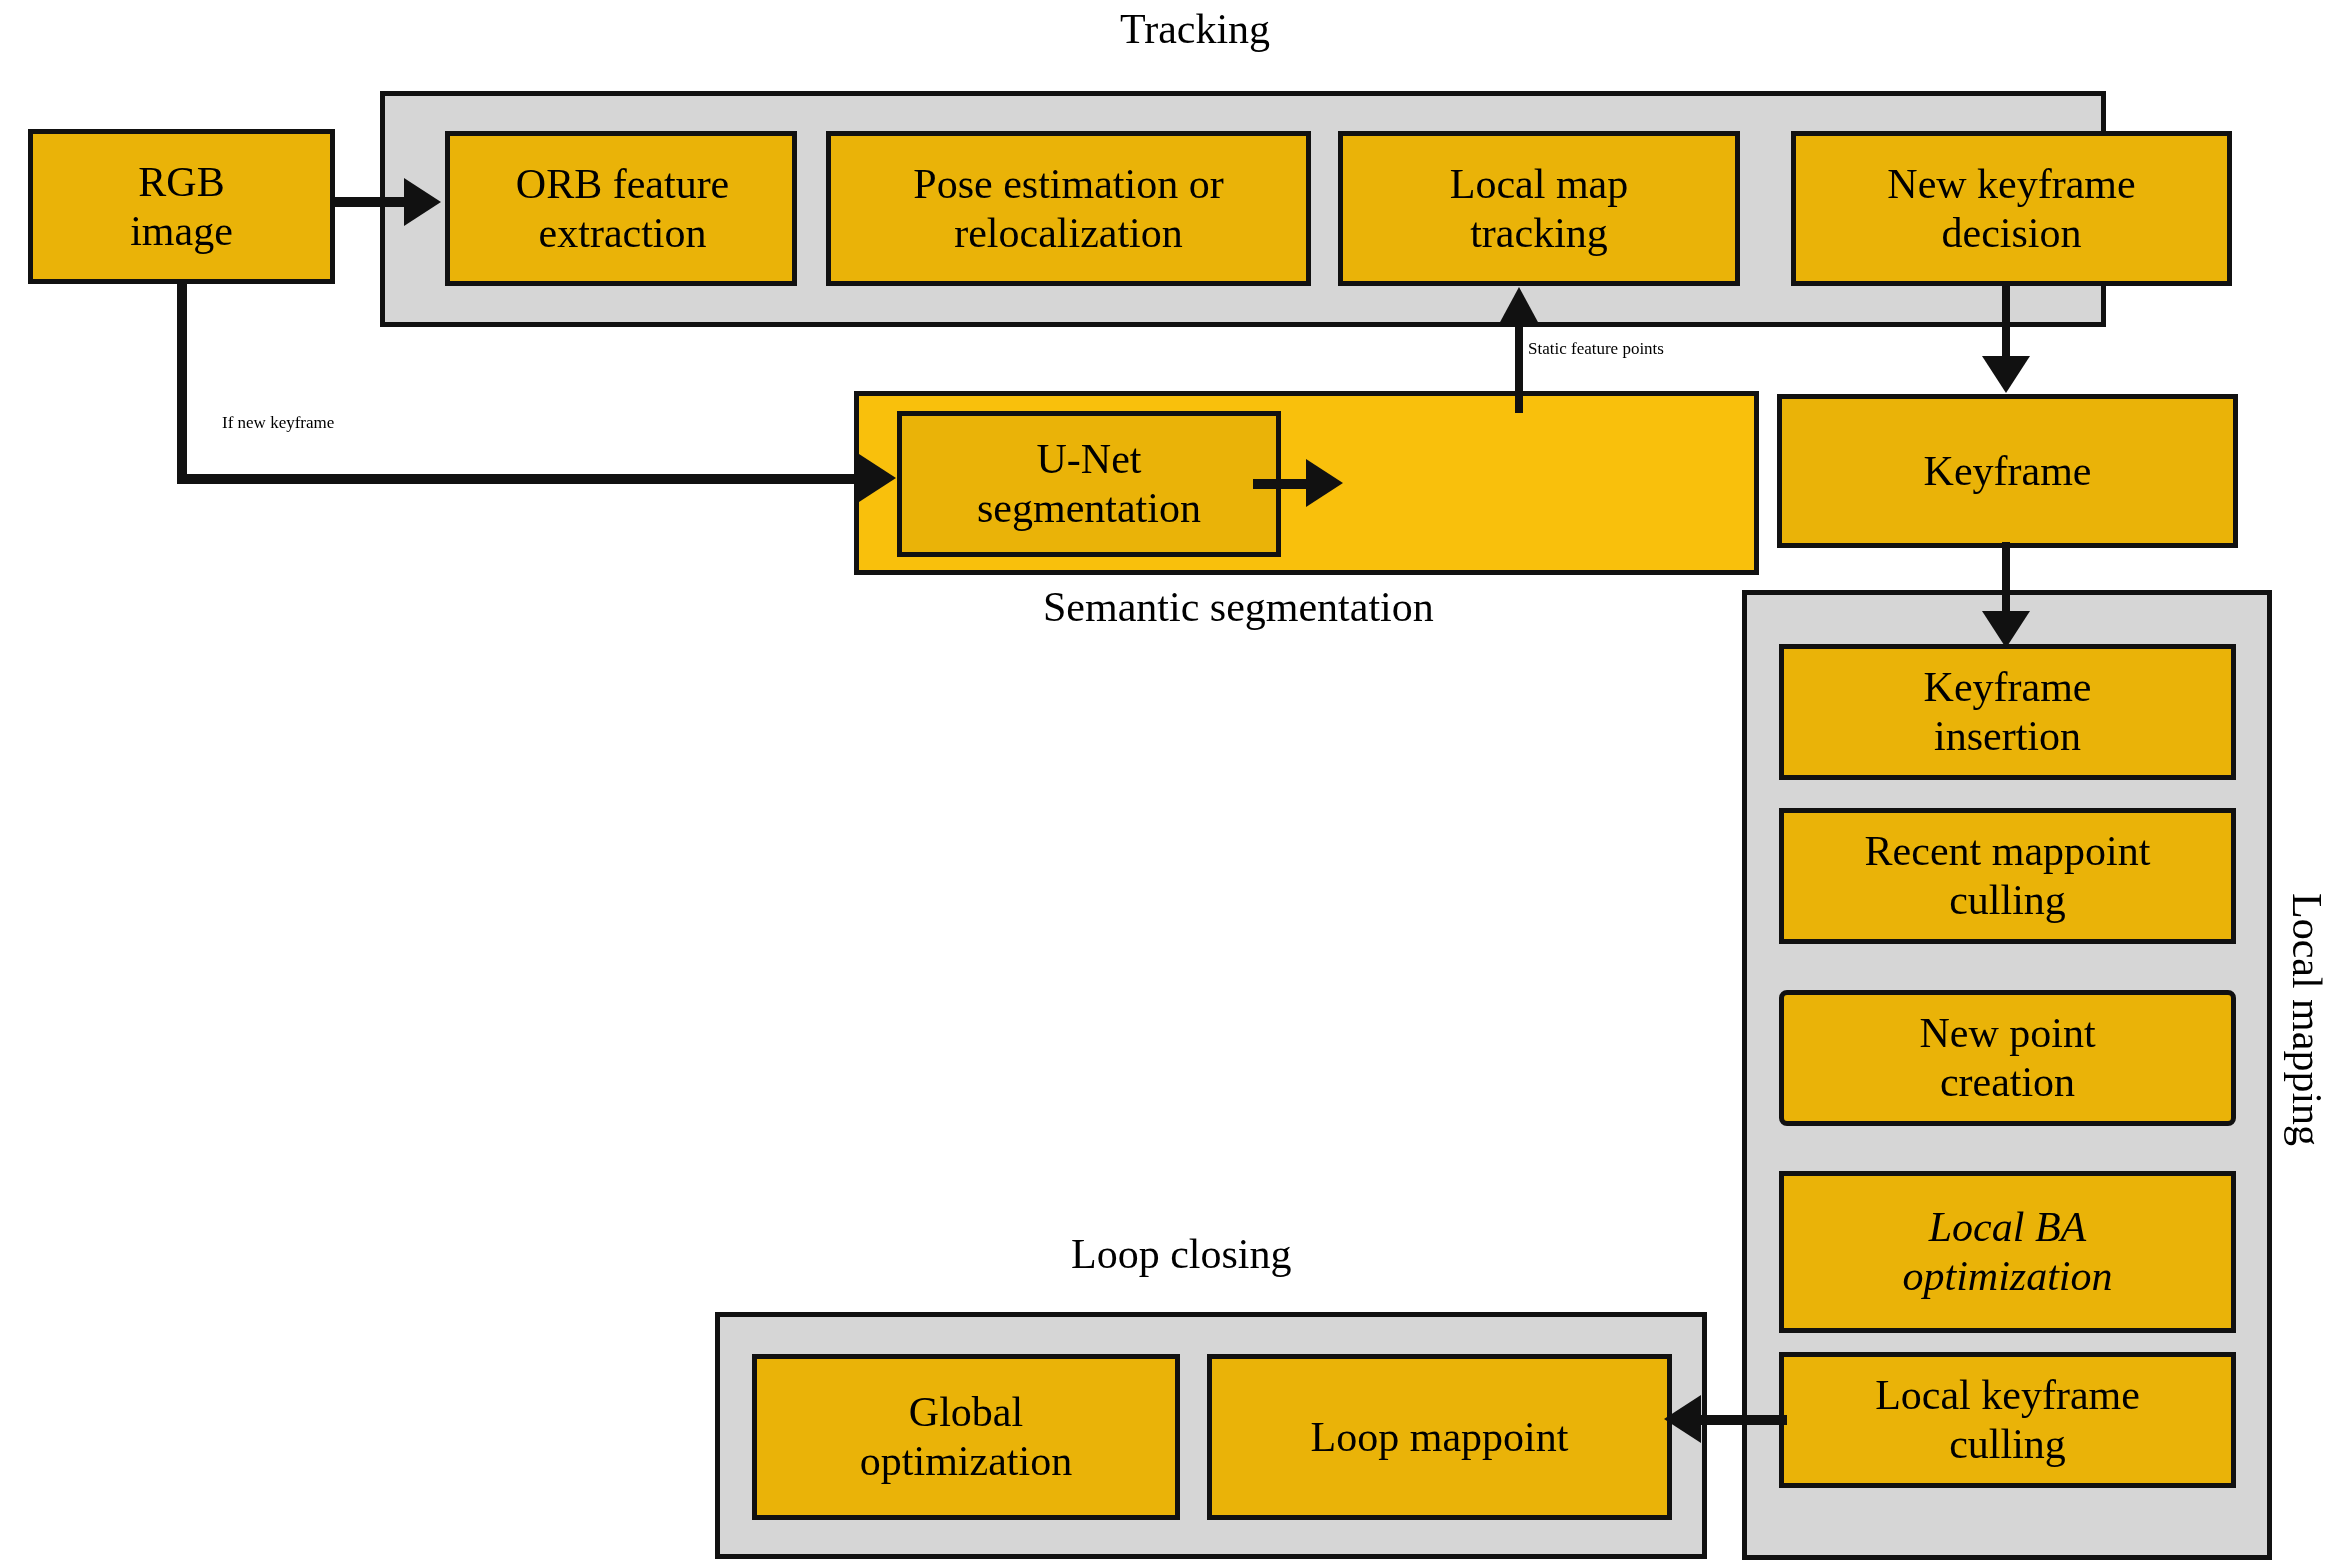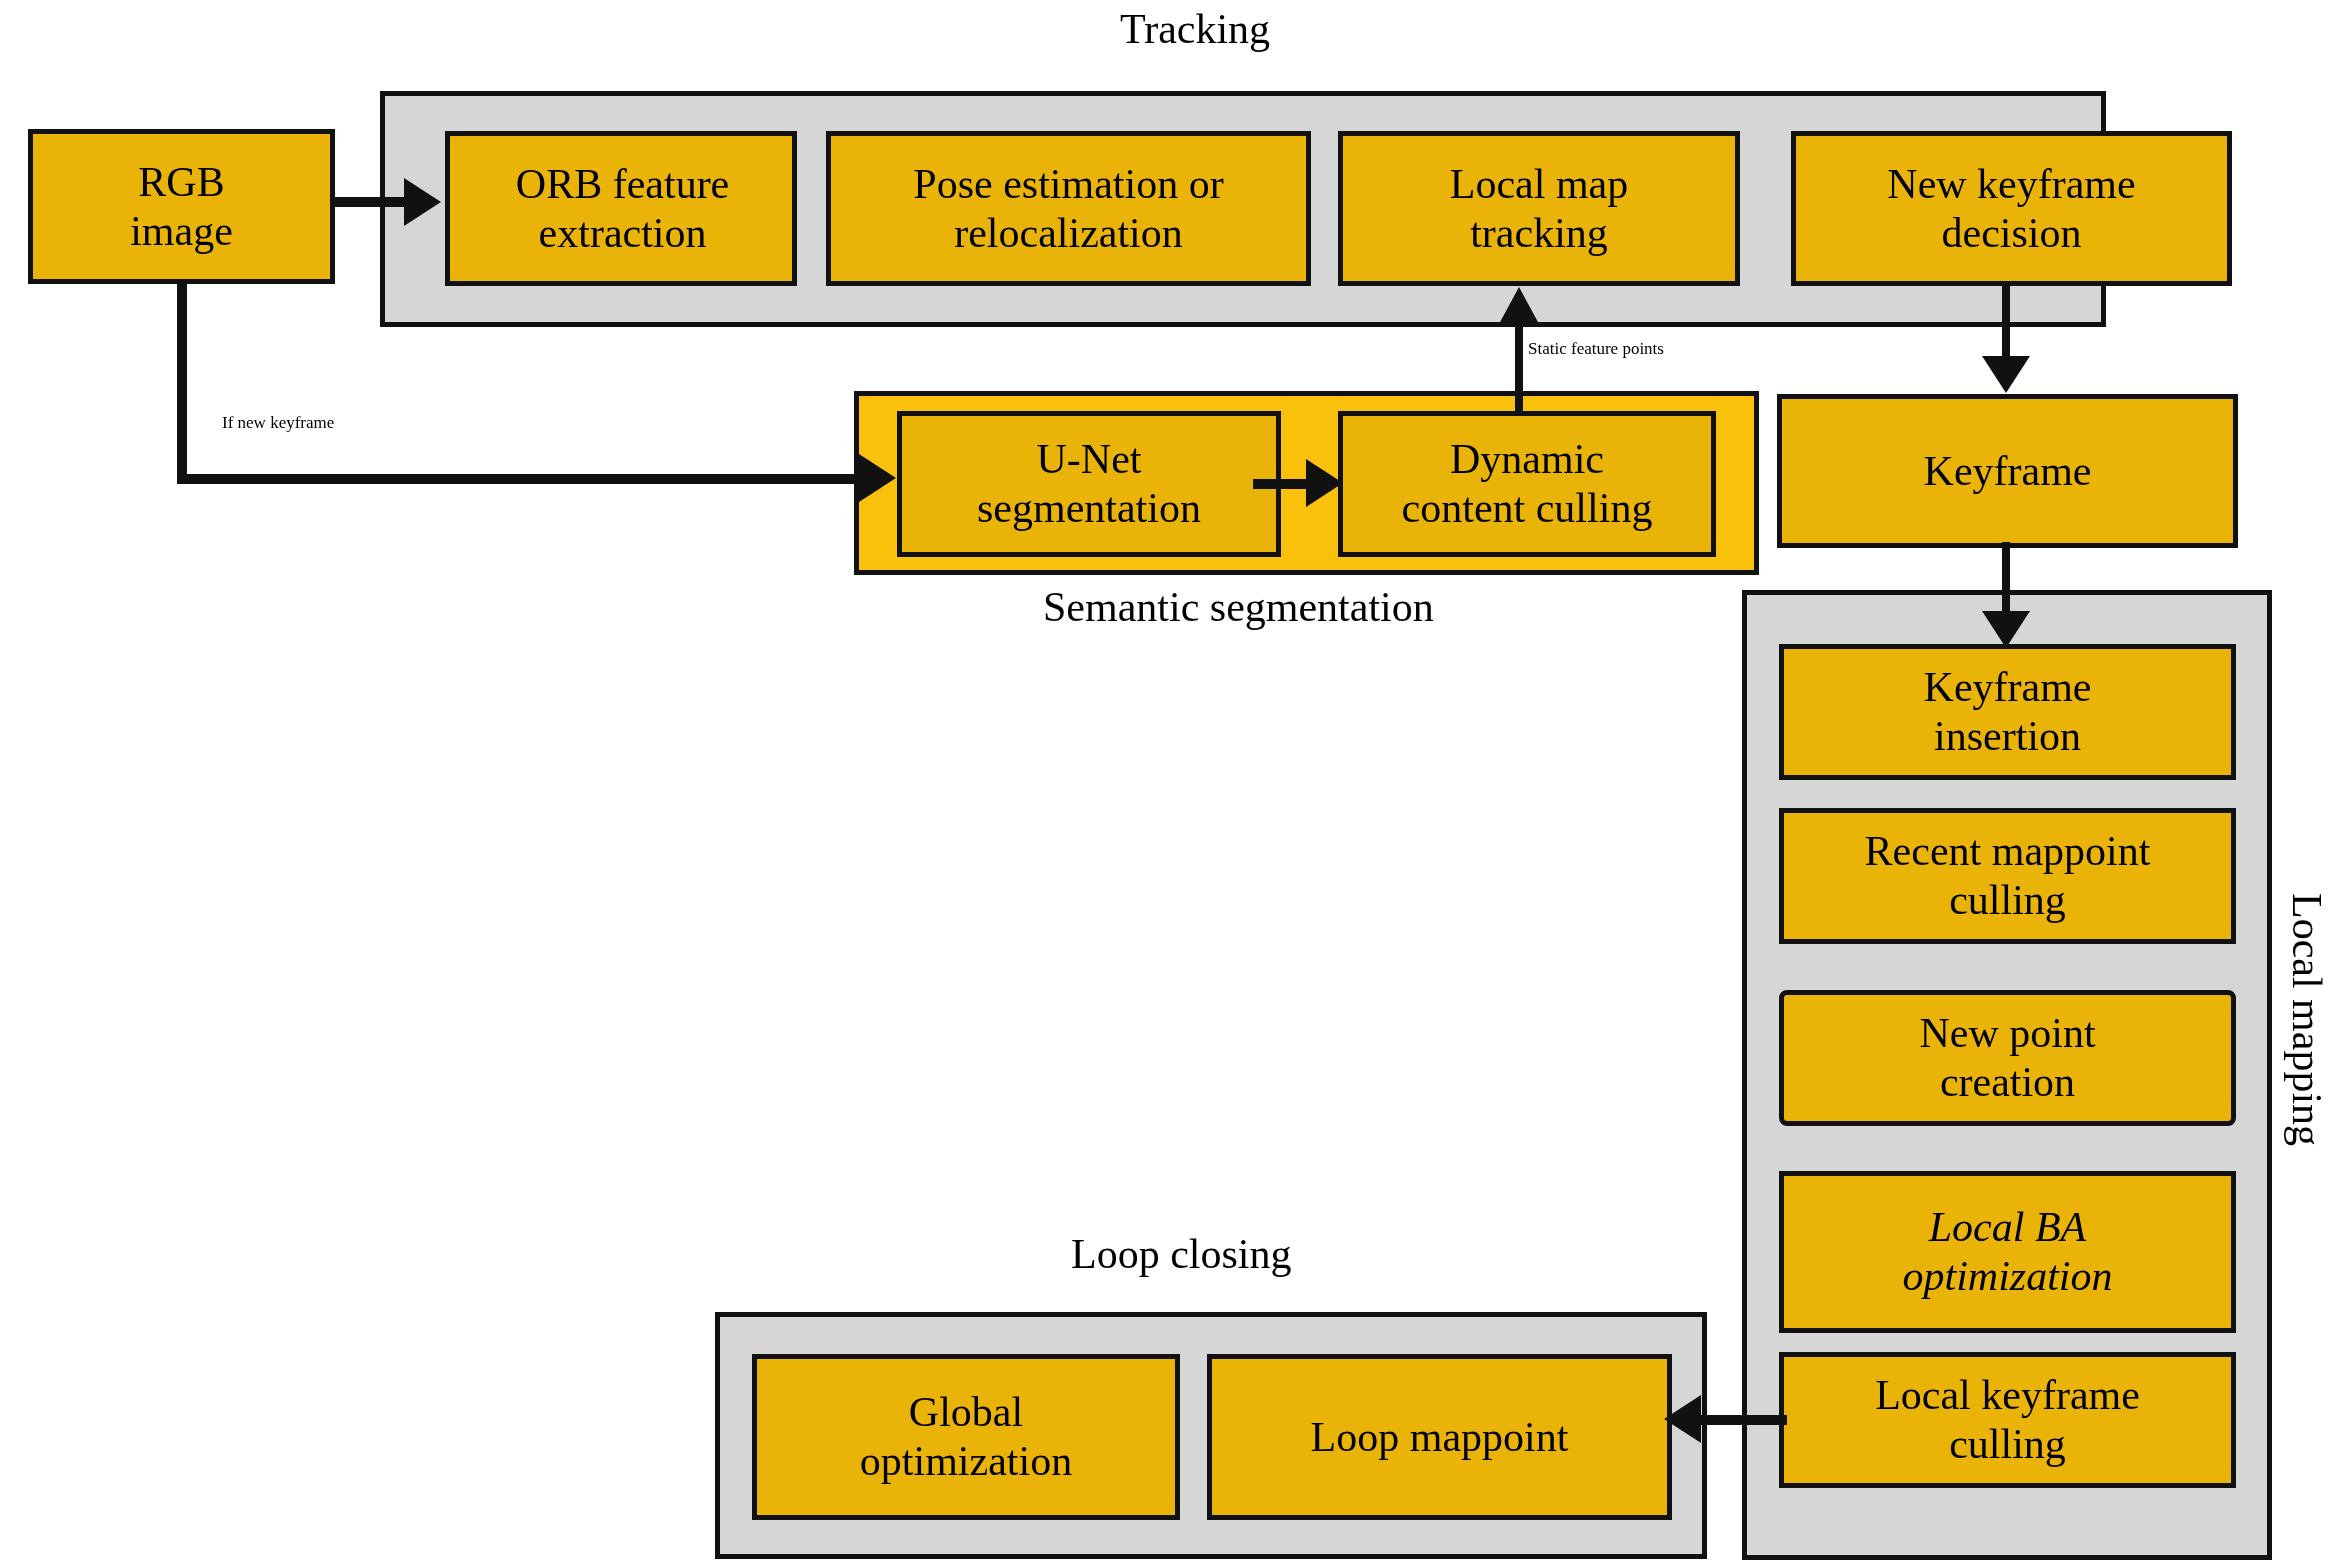--- a/index.html
+++ b/index.html
@@ -139,26 +139,20 @@
 
   <div class="grp orange" style="left:854px; top:391px; width:905px; height:184px;"></div>
 
   <div class="bx" style="left:897px; top:411px; width:384px; height:146px;">
     <span>
       <span>U-Net</span><br>
       <span>segmentation</span>
     </span>
   </div>
 
-  <div class="bx" style="left:1338px; top:411px; width:378px; height:146px;">
-    <span>
-      <span>Dynamic</span><br>
-      <span>content culling</span>
-    </span>
-  </div>
 
   <div class="ln" style="left:177px; top:280px; width:9.7px; height:204px;"></div>
   <div class="ln" style="left:177px; top:474px; width:695px; height:9.7px;"></div>
   <div class="ar right" style="left:859px; top:454px;"></div>
 
   <div class="ln" style="left:1253px; top:479px; width:73px; height:9.7px;"></div>
   <div class="ar right" style="left:1306px; top:459px;"></div>
 
   <div class="ln" style="left:1515px; top:320px; width:8px; height:93px;"></div>
   <div class="ar up" style="left:1499px; top:287px;"></div>

